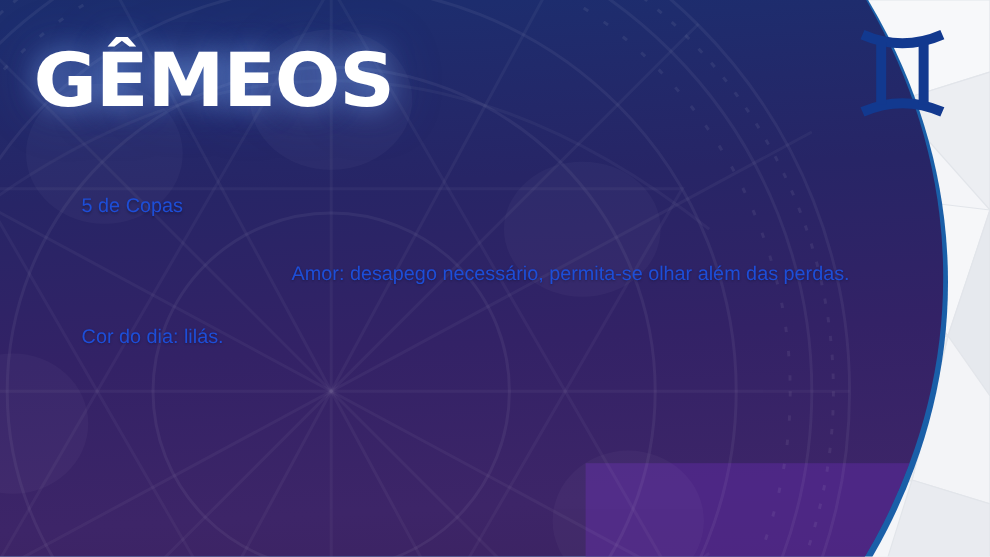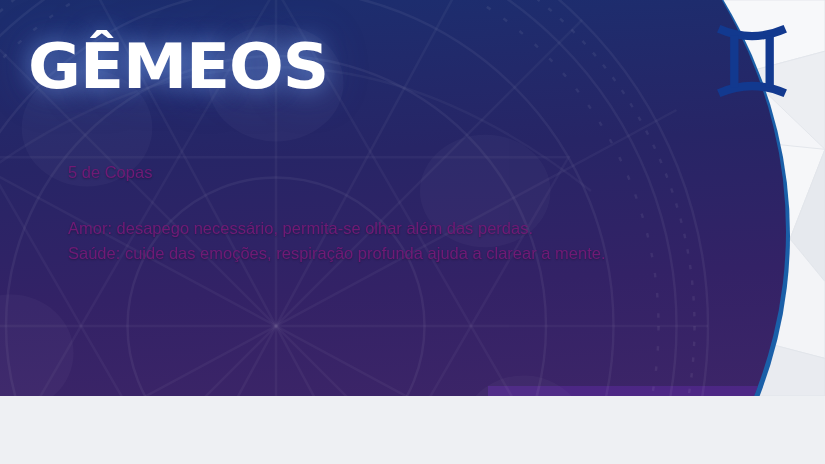--- a/index.html
+++ b/index.html
@@ -8,21 +8,21 @@
     width: 825px;
     height: 464px;
     overflow: hidden;
     background: #eef0f3;
     font-family: "Liberation Sans", sans-serif;
   }
 
   #card {
     position: relative;
     width: 825px;
-    height: 396px;
+    height: 464px;
     overflow: hidden;
     background: #f2f3f6;
   }
 
   
   .poly-bg {
     position: absolute;
     inset: 0;
     background: #f4f5f8;
   }
@@ -104,28 +104,28 @@
     text-shadow: 0 0 22px rgba(130,180,255,.55), 0 0 44px rgba(90,140,230,.35);
     transform: scaleX(1.04);
     transform-origin: left center;
   }
 
   .body-text {
     position: absolute;
     left: 68px;
     top: 160px;
     width: 640px;
-    color: #701a75;
+    color: #1d4ed8;
     font-family: "Liberation Sans", sans-serif;
     font-size: 16.5px;
     line-height: 1.55;
     text-shadow: 0 1px 2px rgba(0,0,0,.28);
   }
   .card-name { margin-bottom: 30px; }
-  .reading-block { margin-bottom: 28px; }
+  .reading-block { margin-bottom: 28px; text-align: right; }
   .reading-line, .tip-line { white-space: pre-wrap; }
 </style>
 </head>
 <body>
 
 <div id="card">
 
   <div class="poly-bg">
     <svg viewBox="0 0 825 464" preserveAspectRatio="none">
       <g stroke="#e2e5ea" stroke-width="1" fill="none">
@@ -206,20 +206,20 @@
     </svg>
   </div>
 
   <div class="title">GÊMEOS</div>
 
   <div class="body-text">
     <div class="card-name">5 de Copas</div>
 
     <div class="reading-block">
       <div class="reading-line">Amor: desapego necessário, permita-se olhar além das perdas.</div>
-      <div class="reading-line">Saúde: cuide das emoções, respiração profunda ajuda a clarear a mente.</div>
     </div>
 
     <div>
+      <div class="tip-line">Cor do dia: lilás.</div>
     </div>
   </div>
 
 </div>
 
 </body></html>

